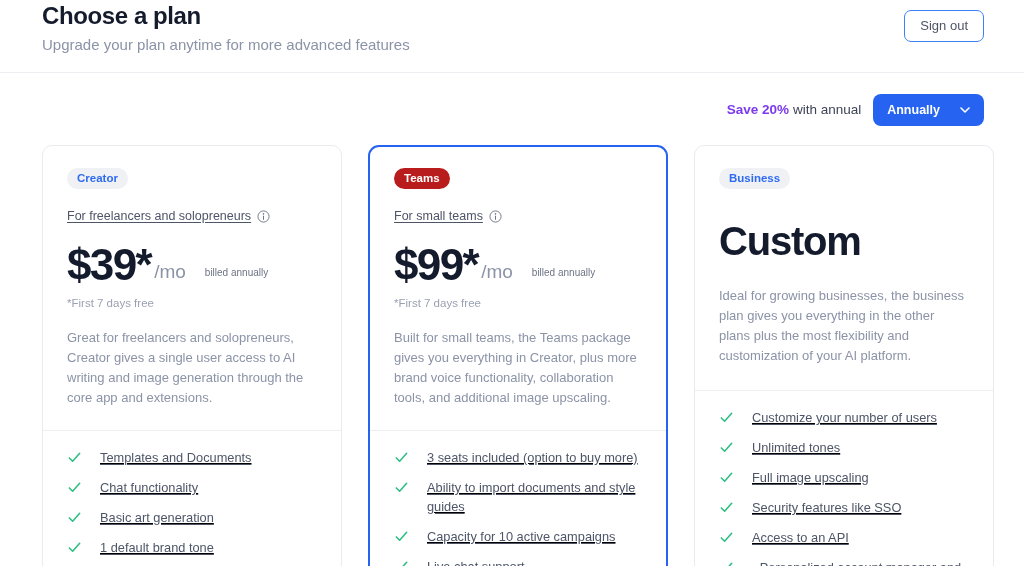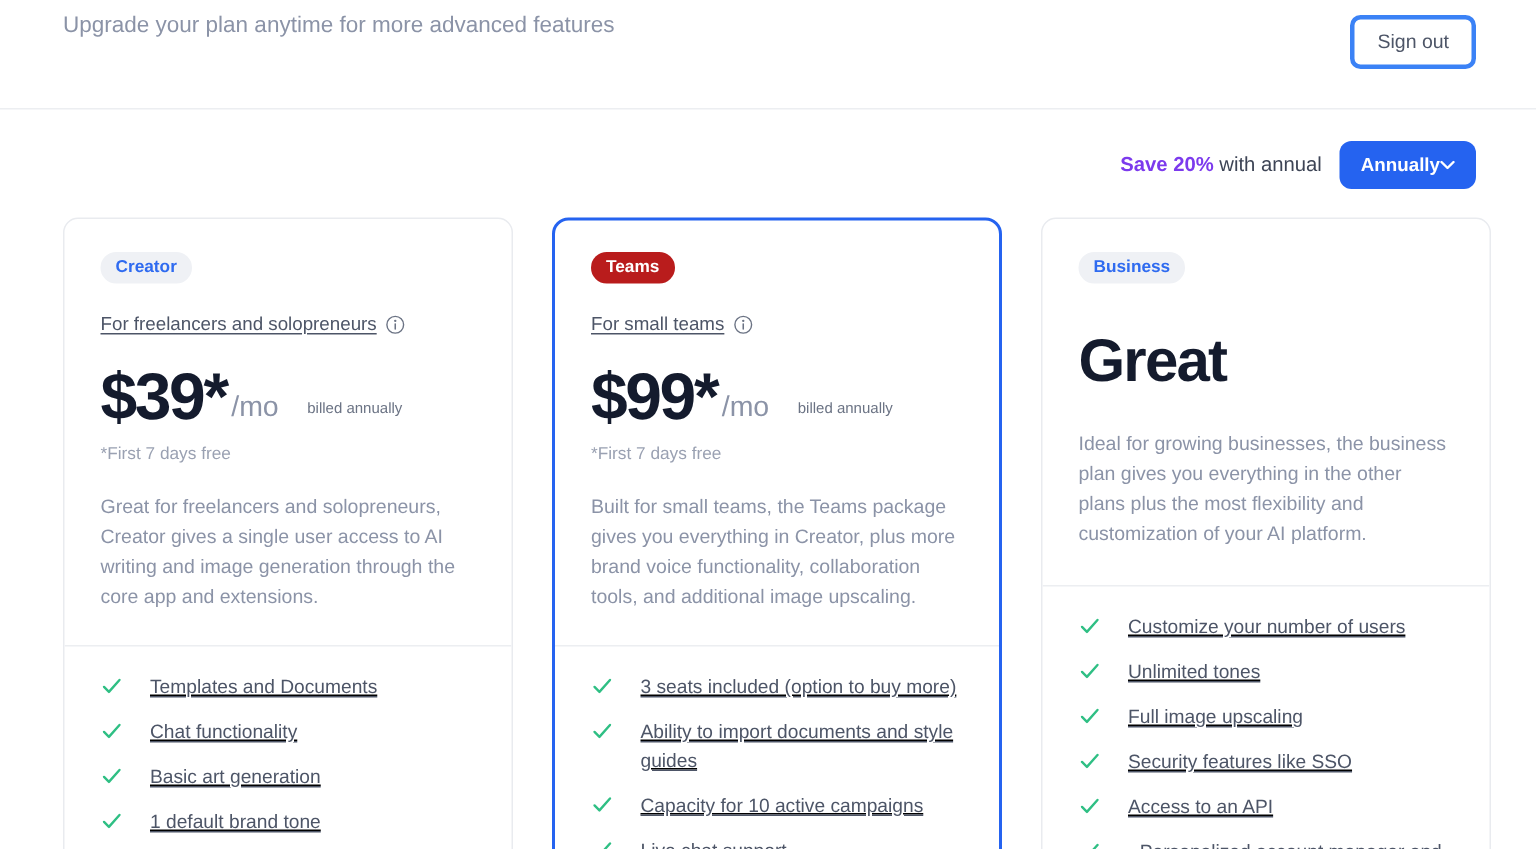--- a/index.html
+++ b/index.html
@@ -31,21 +31,21 @@
   }
   .page-subtitle {
     font-size: 15px;
     color: #8b93a7;
     margin-top: 6px;
     line-height: 18px;
   }
   .signout-btn {
     margin-top: 10px;
     background: #ffffff;
-    border: 3px solid #3b82f6;
+    border: 1px solid #3b82f6;
     border-radius: 7px;
     color: #4d5567;
     font-size: 13px;
     font-family: "Liberation Sans", sans-serif;
     padding: 8px 15px;
     cursor: pointer;
     line-height: 14px;
   }
 
   
@@ -58,21 +58,21 @@
   }
   .save-text {
     font-size: 13.5px;
     color: #3d4455;
     line-height: 16px;
   }
   .save-accent { color: #7c3aed; font-weight: bold; }
   .period-btn {
     display: inline-flex;
     align-items: center;
-    gap: 0;
+    gap: 20px;
     background: #2563f0;
     color: #ffffff;
     border: none;
     border-radius: 8px;
     font-size: 12.5px;
     font-weight: bold;
     font-family: "Liberation Sans", sans-serif;
     padding: 9px 14px;
     cursor: pointer;
     line-height: 14px;
@@ -195,20 +195,21 @@
     text-decoration: underline;
     text-underline-offset: 2px;
     line-height: 19px;
   }
 </style>
 </head>
 <body>
 
 <div class="header">
   <div class="header-texts">
+    <div class="page-title">Choose a plan</div>
     <div class="page-subtitle">Upgrade your plan anytime for more advanced features</div>
   </div>
   <button class="signout-btn">Sign out</button>
 </div>
 
 <div class="billing-row">
   <div class="save-text">
     <span class="save-accent">Save 20%</span><span> with annual</span>
   </div>
   <button class="period-btn">
@@ -319,21 +320,21 @@
             <path d="M2.5 8.5 L6 12 L13.5 3.5" fill="none" stroke="#2fbf84" stroke-width="1.7" stroke-linecap="round" stroke-linejoin="round"></path>
           </svg>
         <span class="feature-text">Live chat support</span>
       </li>
     </ul>
   </div>
 
   <div class="card">
     <div class="card-body">
       <span class="badge soft">Business</span>
-      <div class="custom-title">Great</div>
+      <div class="custom-title">Custom</div>
       <div class="desc business">Ideal for growing businesses, the business plan gives you everything in the other plans plus the most flexibility and customization of your AI platform.</div>
     </div>
     <div class="divider"></div>
     <ul class="features">
       <li class="feature">
         <svg class="check" viewBox="0 0 16 16">
             <path d="M2.5 8.5 L6 12 L13.5 3.5" fill="none" stroke="#2fbf84" stroke-width="1.7" stroke-linecap="round" stroke-linejoin="round"></path>
           </svg>
         <span class="feature-text">Customize your number of users</span>
       </li>

